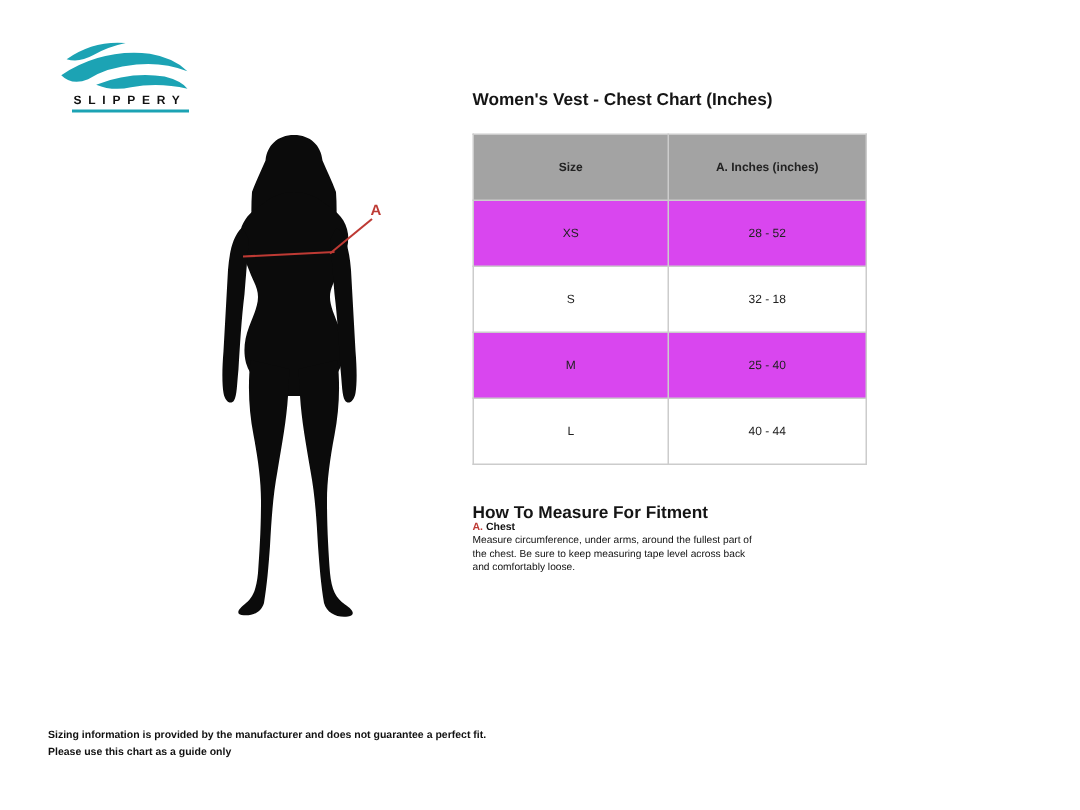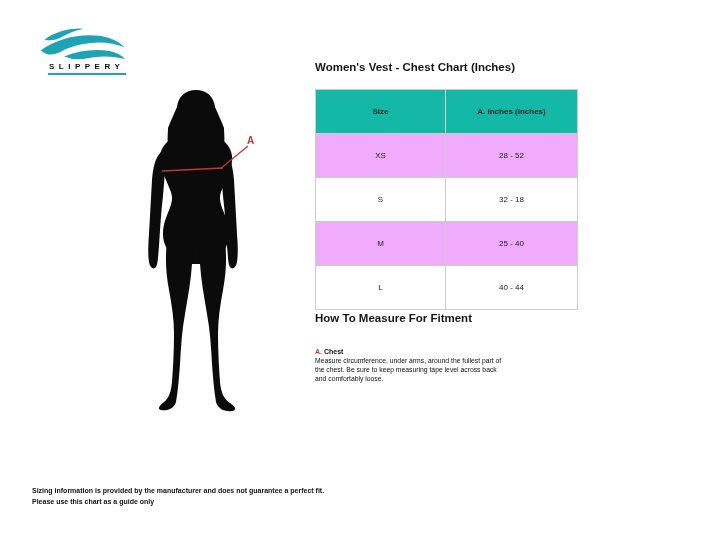--- a/index.html
+++ b/index.html
@@ -27,28 +27,28 @@
     position:absolute;left:315px;top:61px;font-size:11.5px;font-weight:bold;color:#151515;
   }
   .size-table{
     position:absolute;left:315px;top:89px;width:262px;border-collapse:collapse;
     table-layout:fixed;
   }
   .size-table th,.size-table td{
     border:1px solid #cccccc;height:43px;text-align:center;vertical-align:middle;
     font-size:8px;color:#222;padding:0;
   }
-  .size-table th{background:#14b8a6;font-weight:600;}
+  .size-table th{background:#a3a3a3;font-weight:600;}
   .size-table td{background:#ffffff;font-weight:400;}
-  .size-table tr.alt td{background:#f0abfc;}
+  .size-table tr.alt td{background:#d946ef;}
   .size-table col.c1{width:130px;}
   .size-table col.c2{width:132px;}
   
   .measure-heading{
-    position:absolute;left:315px;top:312px;font-size:11.5px;font-weight:bold;color:#151515;
+    position:absolute;left:315px;top:336px;font-size:11.5px;font-weight:bold;color:#151515;
   }
   .measure-block{position:absolute;left:315px;top:348px;width:190px;}
   .measure-item-title{font-size:7px;font-weight:bold;color:#111;}
   .measure-item-title .key{color:#BE3A34;}
   .measure-desc{font-size:6.8px;line-height:9px;color:#111;margin-top:1px;width:188px;}
   
   .footer{
     position:absolute;left:32px;top:486px;font-size:7px;font-weight:600;
     line-height:10.5px;color:#111;
   }

